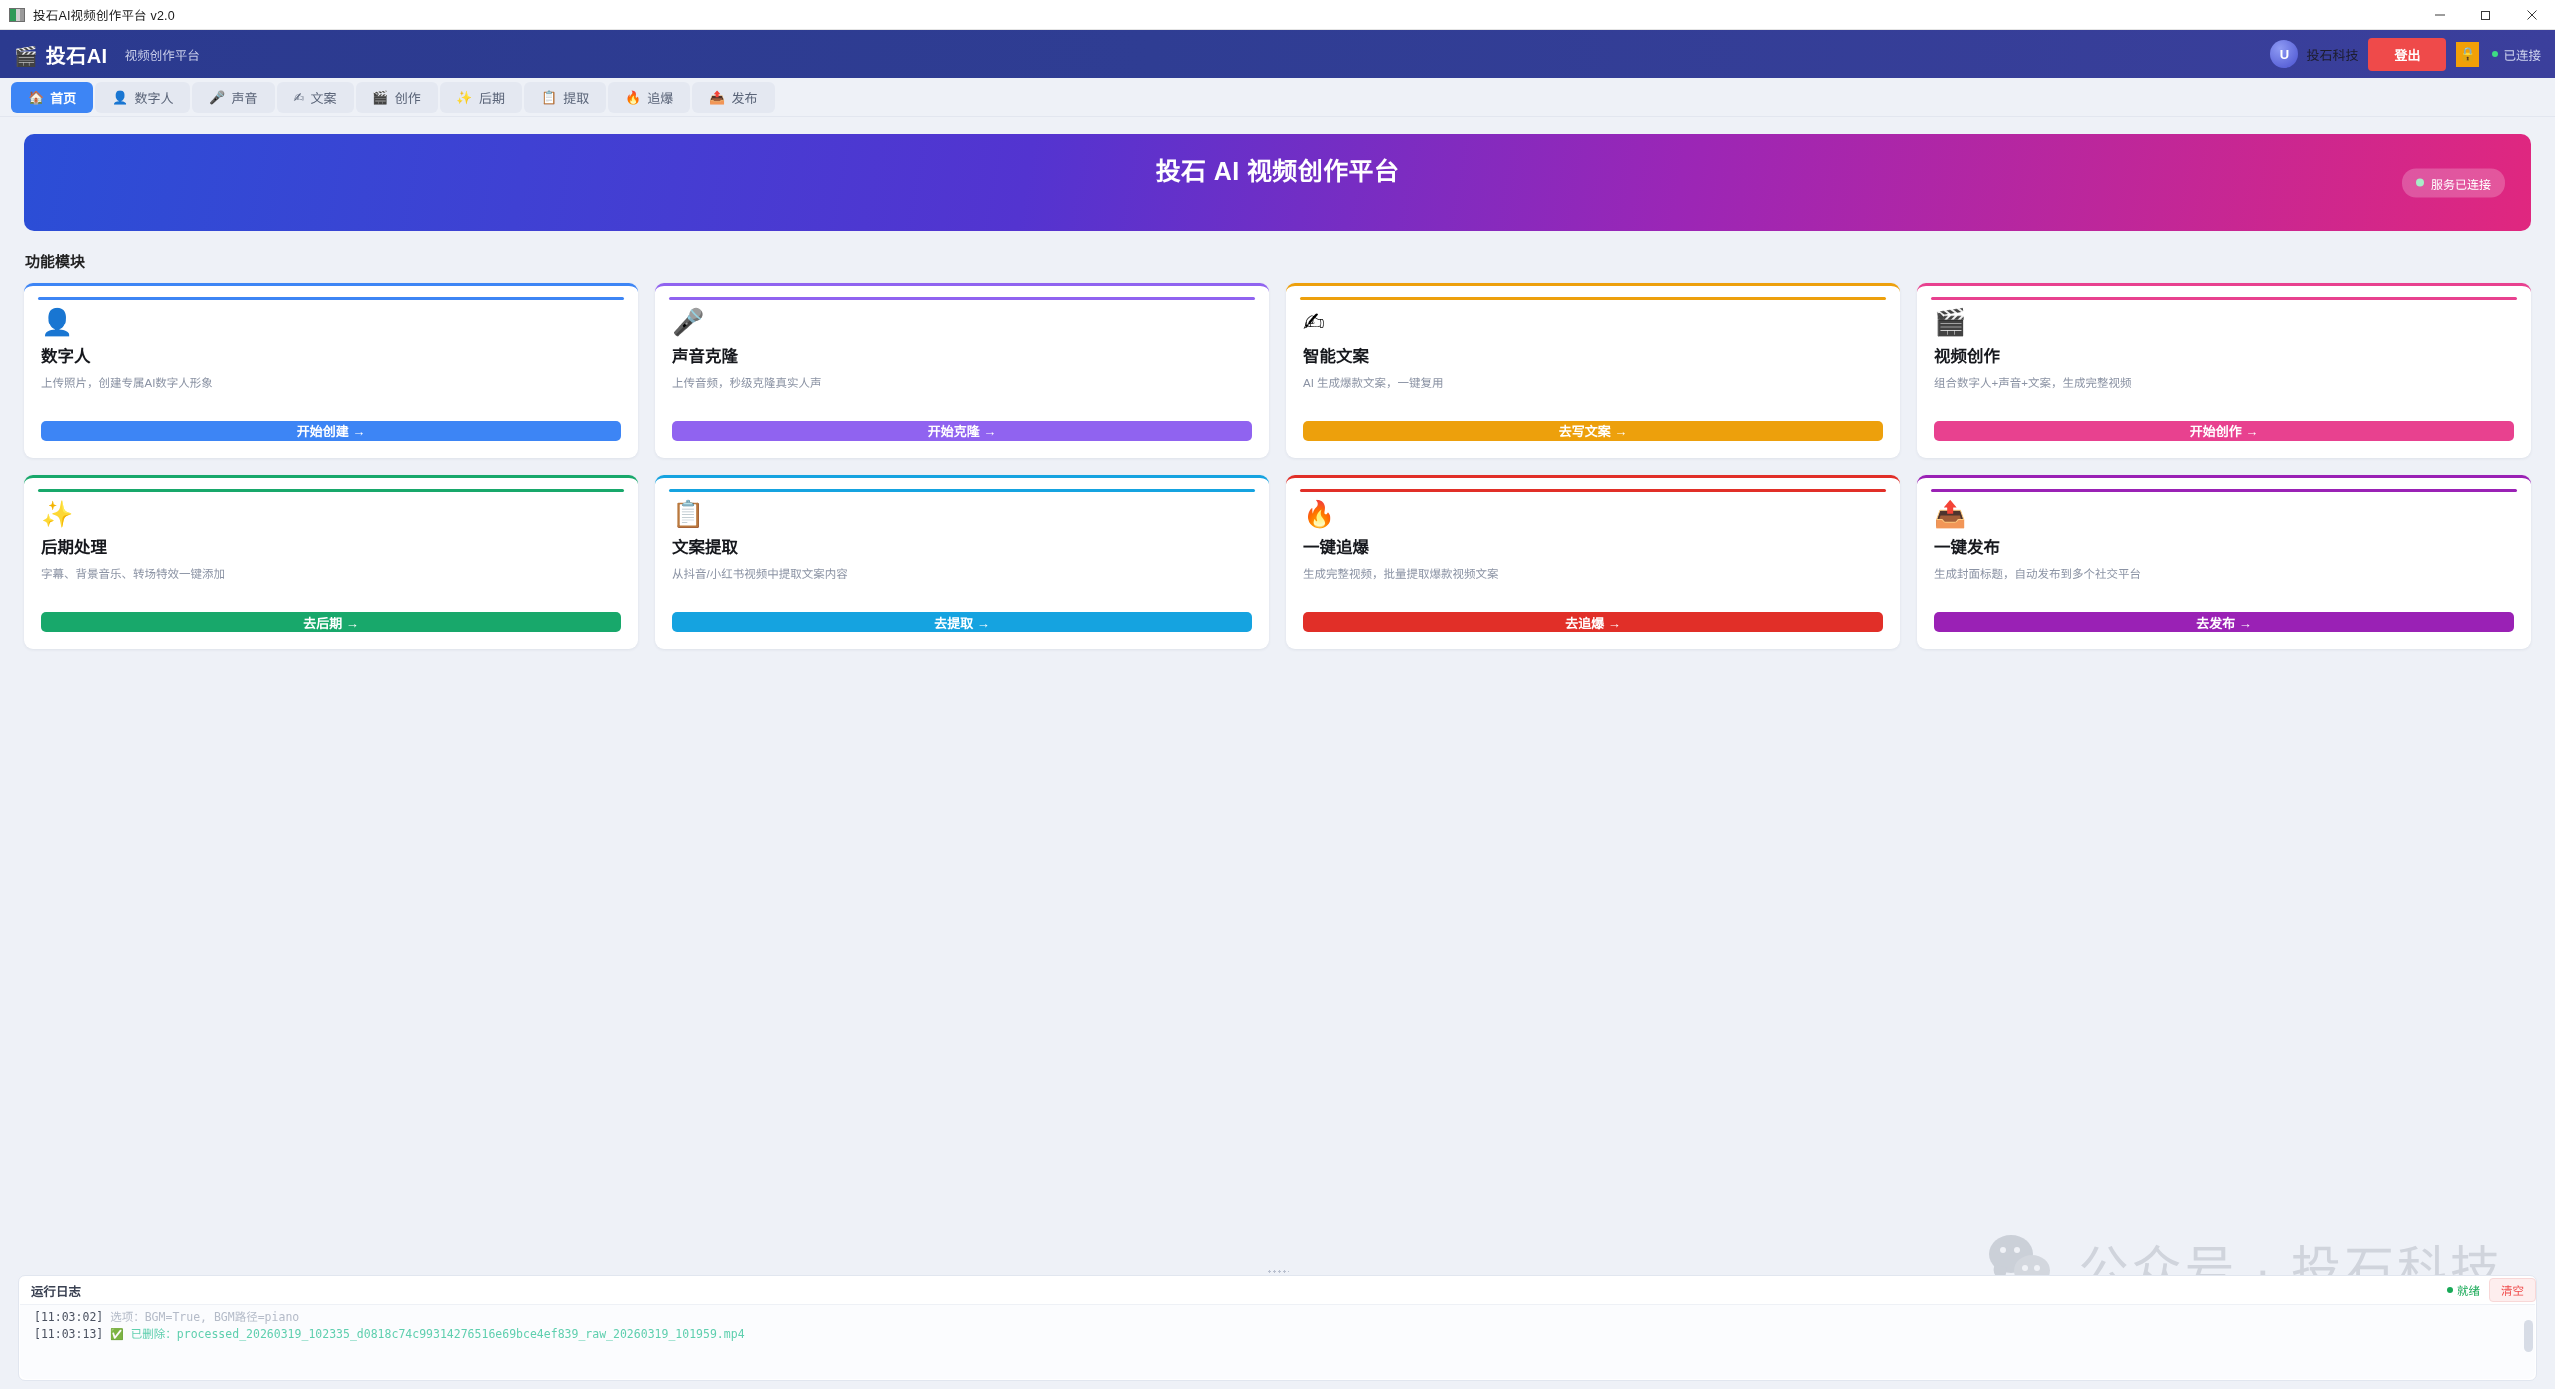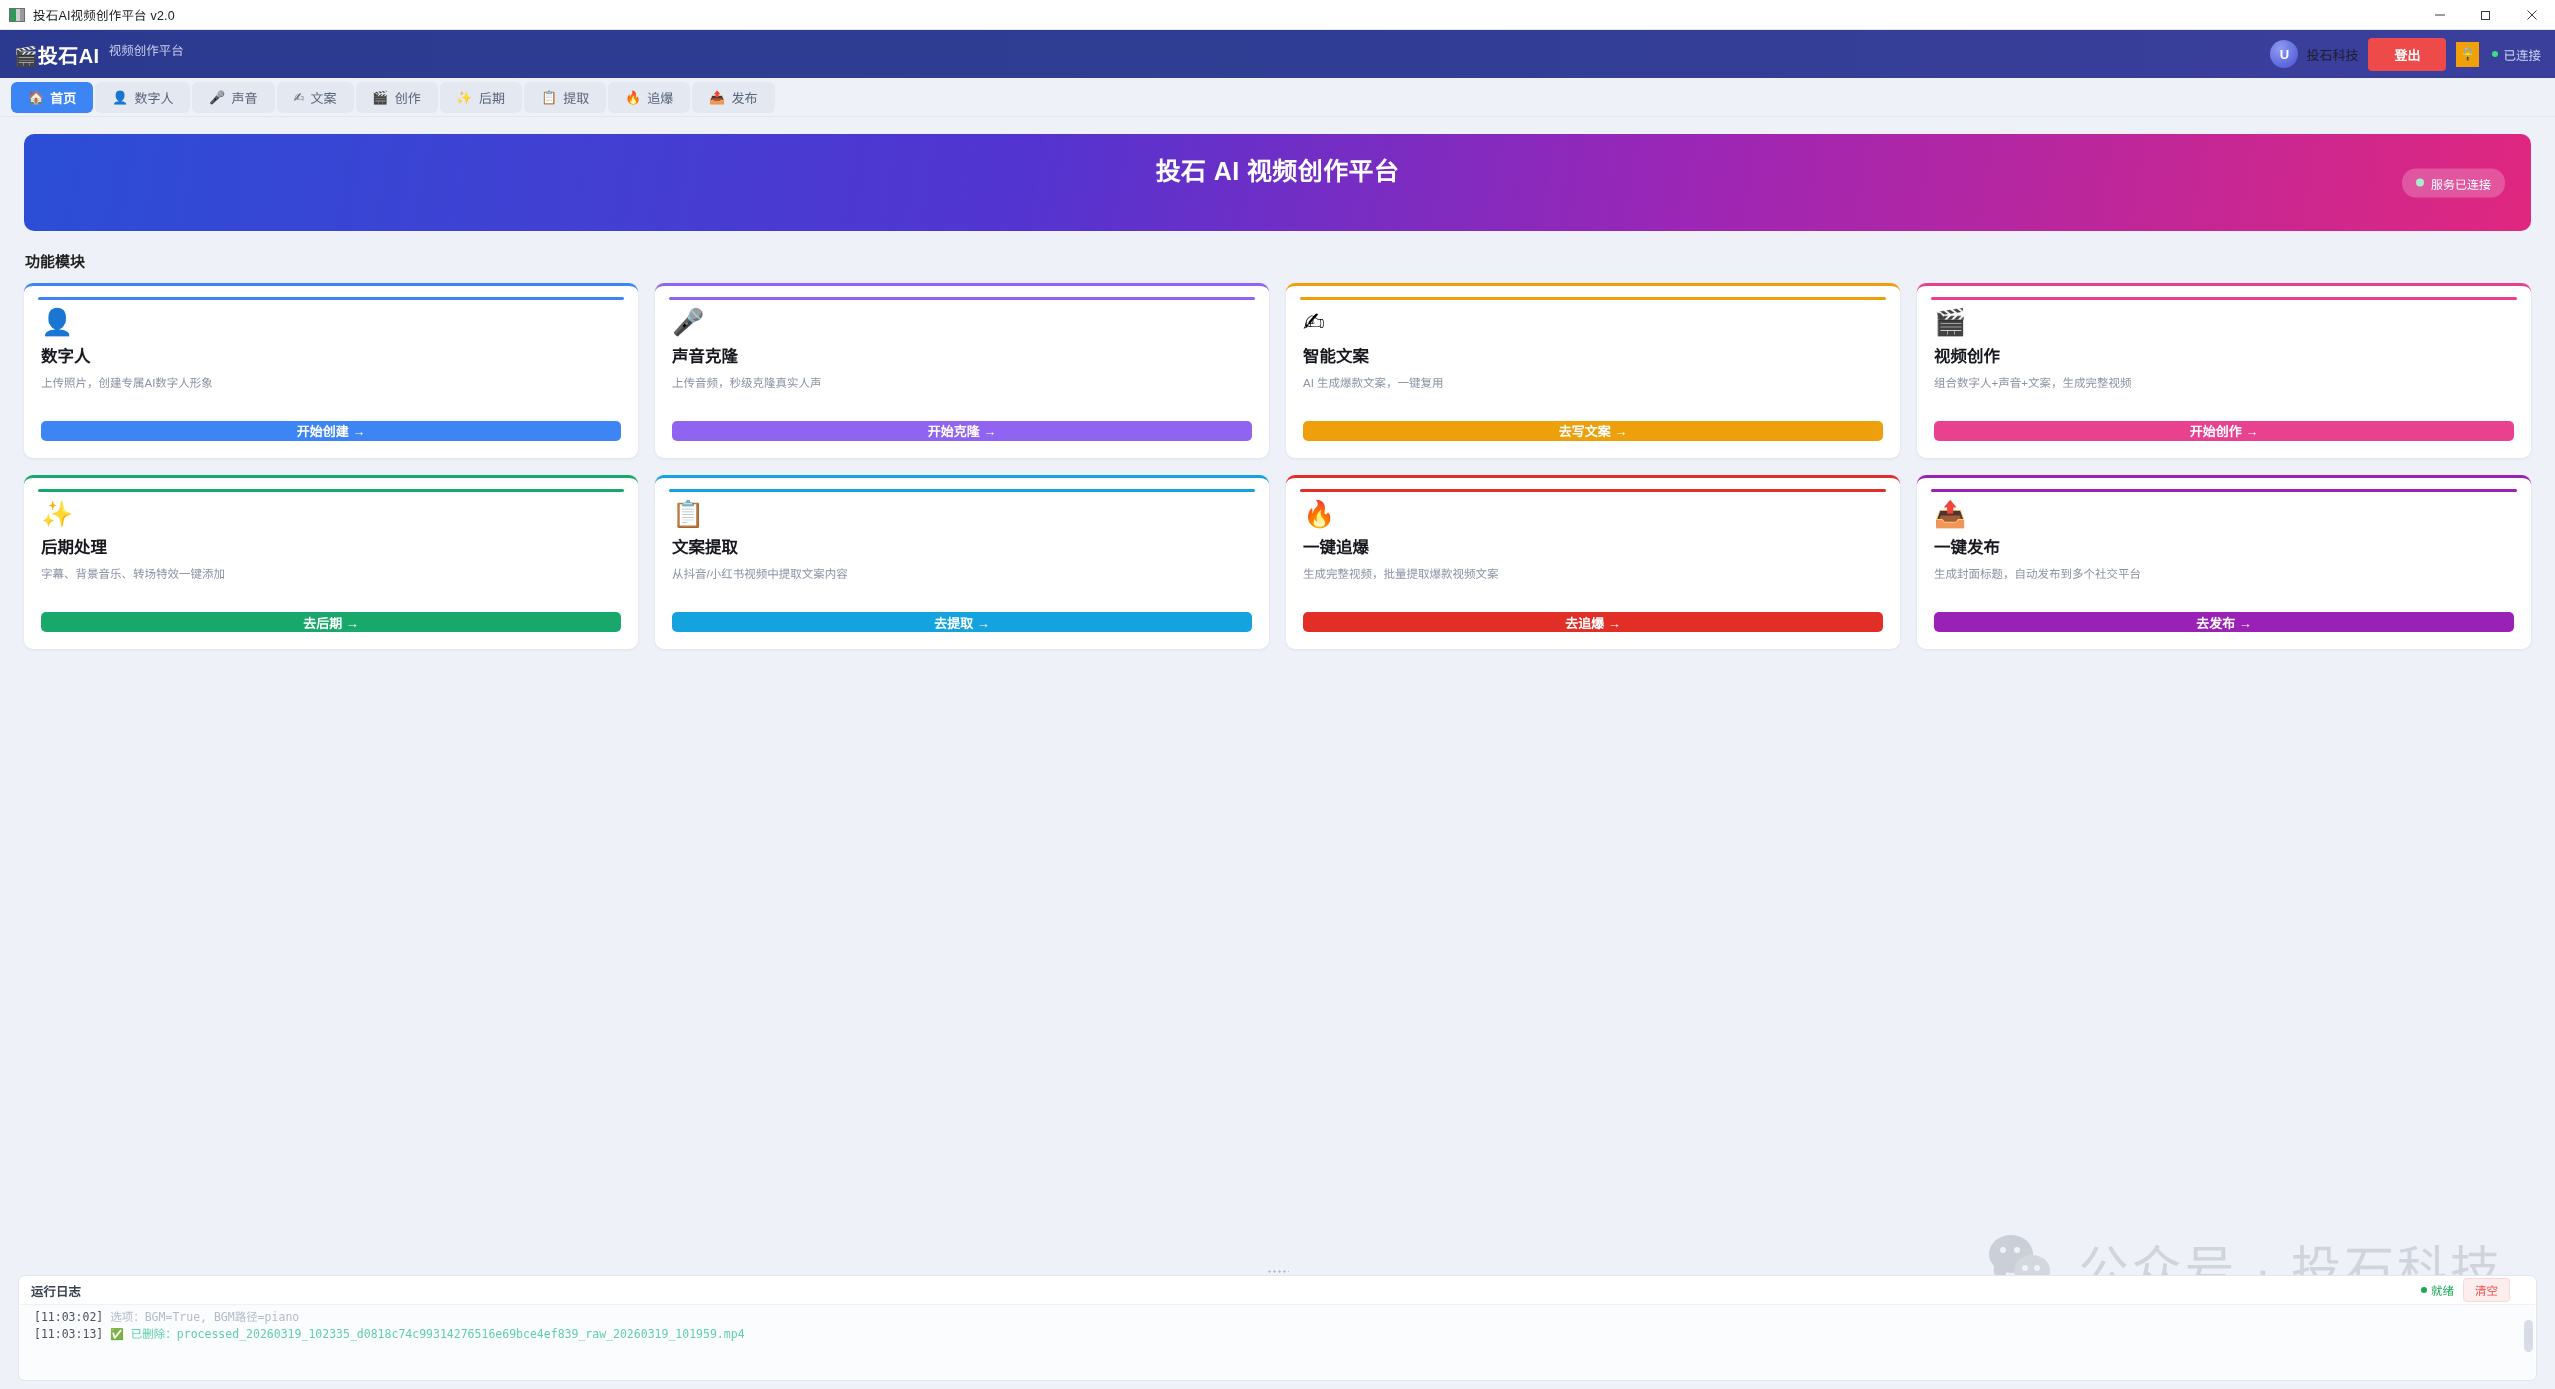--- a/index.html
+++ b/index.html
@@ -33,21 +33,21 @@
   }
   .win-btn svg { display: block; }
 
   
   .appheader {
     height: 48px;
     background: linear-gradient(90deg, #2b3a8f 0%, #2f3d93 45%, #3b3f9c 100%);
     display: flex; align-items: center; padding: 0 14px;
     position: relative;
   }
-  .brand { display: flex; align-items: flex-start; gap: 9px; }
+  .brand { display: flex; align-items: center; gap: 17px; margin-left: 8px; }
   .brand-icon { font-size: 19px; line-height: 1; position: relative; top: 2px; }
   .brand-name {
     font-size: 20px; font-weight: bold; color: #ffffff; letter-spacing: .5px;
   }
   .brand-sub { font-size: 12.5px; color: #c6cbe8; }
   .header-right {
     margin-left: auto; display: flex; align-items: center; gap: 0;
   }
   .avatar {
     width: 28px; height: 28px; border-radius: 50%;
@@ -146,21 +146,21 @@
     width: 22px; height: 3px;
     background: radial-gradient(circle, #b9c0cf 40%, transparent 41%) 0 0/5px 3px repeat-x;
   }
 
   
   .logpanel {
     position: absolute; left: 18px; right: 18px; bottom: 8px; height: 106px;
     background: #ffffff; border: 1px solid #e1e6ef; border-radius: 7px;
   }
   .log-head {
-    height: 28px; display: flex; align-items: center; padding: 0 26px 0 12px;
+    height: 28px; display: flex; align-items: center; padding: 0 0 0 12px;
     position: relative;
   }
   .log-head-title { font-size: 12.5px; color: #3a4152; font-weight: bold; }
   .log-head-right { margin-left: auto; display: flex; align-items: center; gap: 9px; }
   .log-ready { font-size: 11.5px; color: #18a957; display: flex; align-items: center; gap: 4px; }
   .log-ready .d { width: 6px; height: 6px; border-radius: 50%; background: #18a957; }
   .log-clear {
     font-size: 11.5px; color: #ef4a4a; background: #fdeeee;
     border: 1px solid #f8d7d7; border-radius: 4px; padding: 3px 11px; cursor: pointer;
     font-family: inherit;

